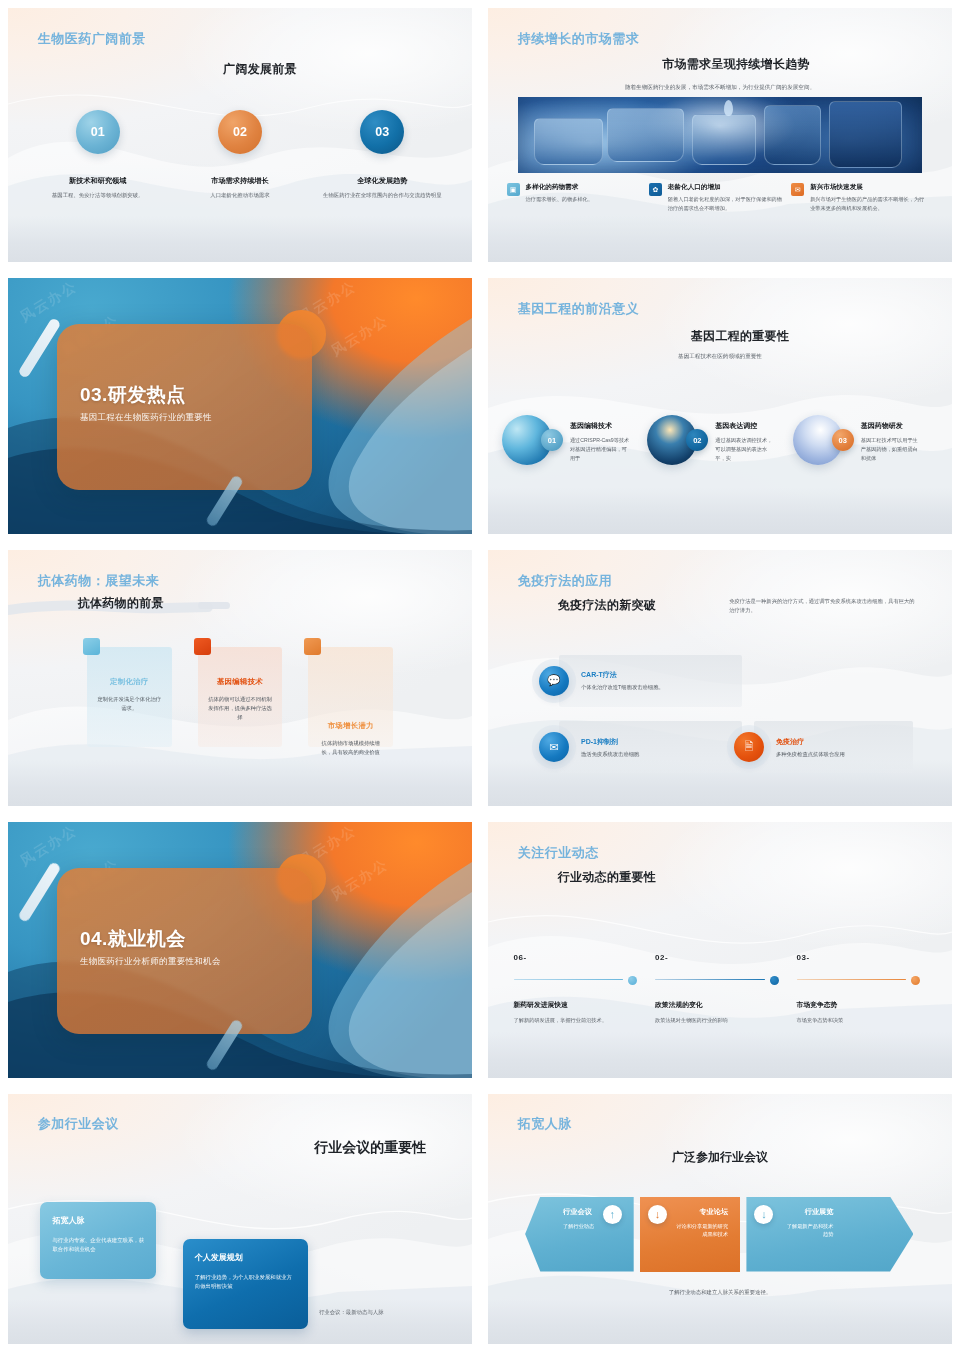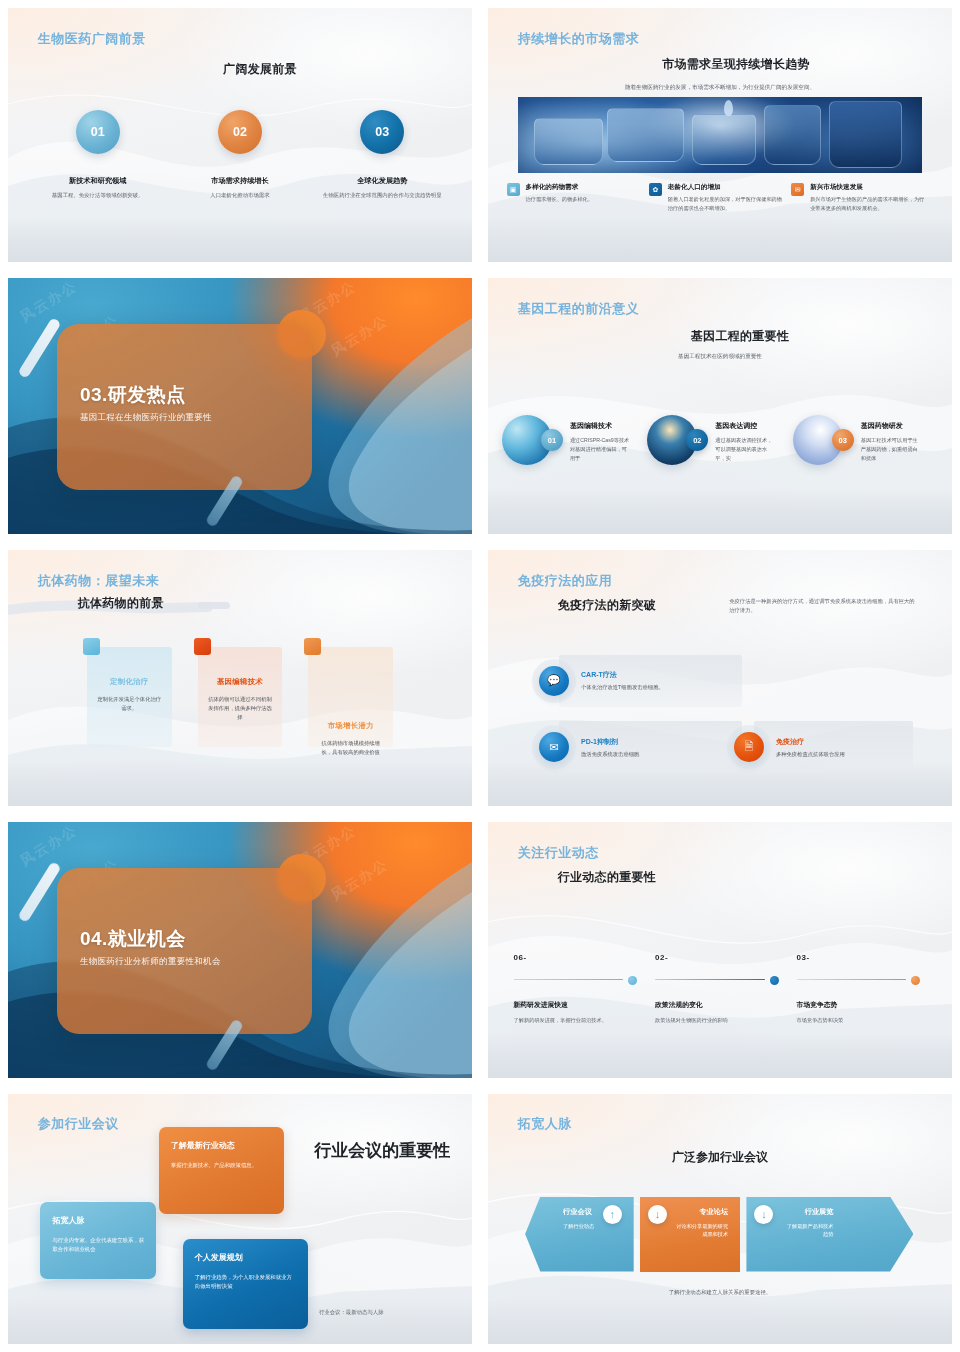--- a/index.html
+++ b/index.html
@@ -246,21 +246,21 @@
   .s8-p { font-size: 5.2px; color: #5b6168; line-height: 1.65; margin-top: 6px; }
   .s9-card { position: absolute; border-radius: 7px; padding: 13px 12px; color: #fff; }
   .s9-card .ch { font-size: 8px; font-weight: 700; }
   .s9-card .cp { font-size: 5.4px; line-height: 1.75; margin-top: 10px; opacity: .96; }
   .c9-a { left: 7%; top: 43%; width: 25%; height: 31%;
           background: linear-gradient(155deg,#87c9e2 0%,#69b6d7 55%,#5aabd0 100%); box-shadow: 0 4px 12px rgba(50,110,150,.2); }
   .c9-b { left: 32.5%; top: 13%; width: 27%; height: 35%;
           background: linear-gradient(155deg,#ef8f44 0%,#e27a32 55%,#d96e26 100%); box-shadow: 0 4px 12px rgba(150,80,30,.2); }
   .c9-c { left: 32.5%; top: 58%; width: 27%; height: 36%;
           background: linear-gradient(155deg,#2a8ecb 0%,#0f6ead 55%,#0a5e99 100%); box-shadow: 0 4px 12px rgba(20,70,120,.22); margin-left: 24px; }
-  .s9-right-title { position: absolute; left: 66%; top: 18%; font-size: 17px; font-weight: 700; color: #1f2328; }
+  .s9-right-title { position: absolute; left: 66%; top: 18%; font-size: 14px; font-weight: 700; color: #1f2328; }
   .s9-foot { position: absolute; left: 67%; top: 86%; font-size: 5.4px; color: #5b6168; }
   .s10-h2 { position: absolute; left: 0; right: 0; top: 22%; text-align: center; font-size: 12px; font-weight: 700; color: #1f2328; }
   .s10-row { position: absolute; left: 8%; right: 2%; top: 41%; height: 30%; display: flex; }
   .chev { position: relative; height: 100%; color: #fff; }
   .chev .cwrap { position: absolute; inset: 0; padding: 10px 12px; }
   .chev .ch { font-size: 7.2px; font-weight: 700; }
   .chev .cp { font-size: 5.2px; line-height: 1.6; margin-top: 5px; }
   .chev-blue { background: linear-gradient(170deg,#7cc3dd 0%,#5fb0d1 60%,#52a6c9 100%); }
   .chev-orange { background: linear-gradient(170deg,#ef9152 0%,#e37c33 60%,#dc7128 100%); }
   .c10-1 { flex: 0 0 26%; clip-path: polygon(14% 0, 100% 0, 100% 100%, 14% 100%, 0 50%); text-align: right; }
@@ -583,24 +583,20 @@
         <path d="M0,115 C130,82 210,160 330,126 C410,104 440,132 464,124" fill="none" stroke="rgba(255,255,255,0.8)" stroke-width="1.3"></path>
       </svg>
       <div class="bottomband"></div>
 
       <div class="kicker">参加行业会议</div>
 
       <div class="s9-card c9-a">
         <div class="ch">拓宽人脉</div>
         <div class="cp">与行业内专家、企业代表建立联系，获取合作和就业机会</div>
       </div>
-      <div class="s9-card c9-b">
-        <div class="ch">了解最新行业动态</div>
-        <div class="cp">掌握行业新技术、产品和政策信息。</div>
-      </div>
       <div class="s9-card c9-c">
         <div class="ch">个人发展规划</div>
         <div class="cp">了解行业趋势，为个人职业发展和就业方向做出明智决策</div>
       </div>
 
       <div class="s9-right-title">行业会议的重要性</div>
       <div class="s9-foot">行业会议：最新动态与人脉</div>
     </div>
   </div>
 

